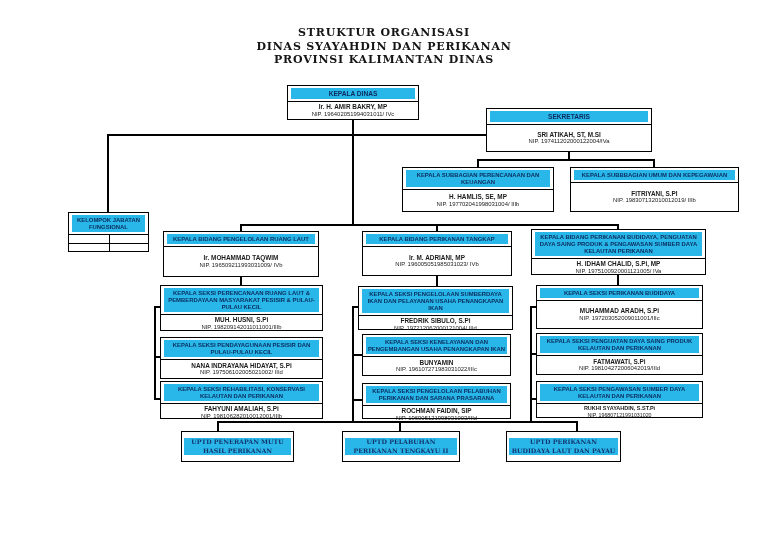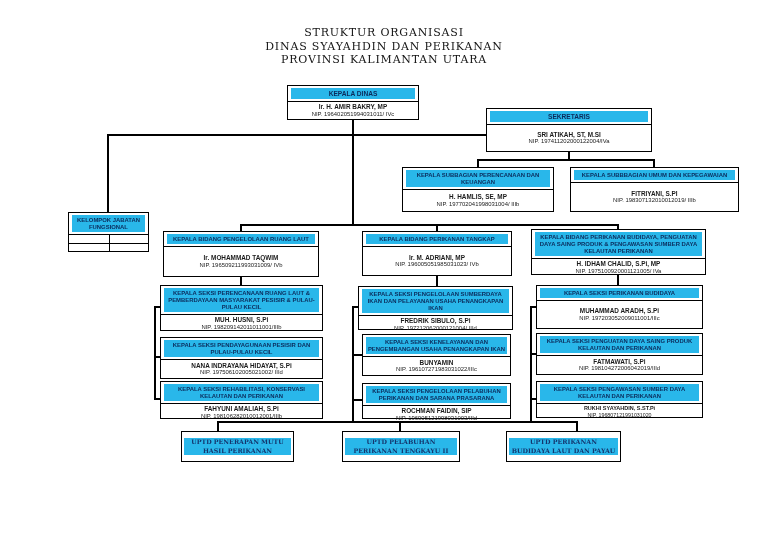--- a/index.html
+++ b/index.html
@@ -1,19 +1,19 @@
 <!DOCTYPE html>
 <html style="--accent: #29b7ea;"><head>
 <meta charset="utf-8">
 <style>
   html,body{margin:0;padding:0;background:#e8e8e8;}
   .page{position:relative;width:768px;height:543px;background:#ffffff;margin:0 auto;
         font-family:"Liberation Sans",sans-serif;overflow:hidden;}
   .title{position:absolute;left:0;right:0;top:26px;text-align:center;
-         font-family:"DejaVu Serif",serif;font-weight:normal;font-size:11px;
+         font-family:"DejaVu Serif",serif;font-weight:bold;font-size:11px;
          line-height:13.5px;letter-spacing:0.8px;color:#151515;}
   .node{position:absolute;border:1.6px solid #000;background:#fff;box-sizing:border-box;
         display:flex;flex-direction:column;text-align:center;}
   .hd{border-bottom:1.6px solid #000;padding:2px 3px;flex:0 0 auto;}
   .hd.noline{border-bottom:none;}
   .hd-bar{background:var(--accent,#29b7ea);color:#0b2b5b;font-weight:bold;
           font-size:5.9px;line-height:7px;padding:1.5px 1px;}
   .big .hd-bar{font-size:6.6px;line-height:8px;}
   .bd{flex:1 1 auto;display:flex;flex-direction:column;justify-content:center;padding:1px 2px;}
   .nm{font-size:6.4px;line-height:7.6px;font-weight:bold;color:#1a1a1a;}
@@ -30,21 +30,21 @@
             -webkit-box-decoration-break:clone;box-decoration-break:clone;}
 </style>
 </head>
 <body>
 
 <div class="page">
 
   <div class="title">
     <div>STRUKTUR ORGANISASI</div>
     <div>DINAS SYAYAHDIN DAN PERIKANAN</div>
-    <div>PROVINSI KALIMANTAN UTARA</div>
+    <div>PROVINSI KALIMANTAN DINAS</div>
   </div>
 
   <div class="vline" style="left:352px;top:120px;width:2px;height:106px"></div>
   <div class="hline" style="left:107px;top:134px;width:380px;height:2px"></div>
   <div class="vline" style="left:107px;top:134px;width:2px;height:78px"></div>
   <div class="vline" style="left:568px;top:152px;width:2px;height:9px"></div>
   <div class="hline" style="left:477px;top:159px;width:178px;height:2px"></div>
   <div class="vline" style="left:477px;top:159px;width:2px;height:8px"></div>
   <div class="vline" style="left:653px;top:159px;width:2px;height:8px"></div>
   <div class="hline" style="left:240px;top:224px;width:379px;height:2px"></div>

